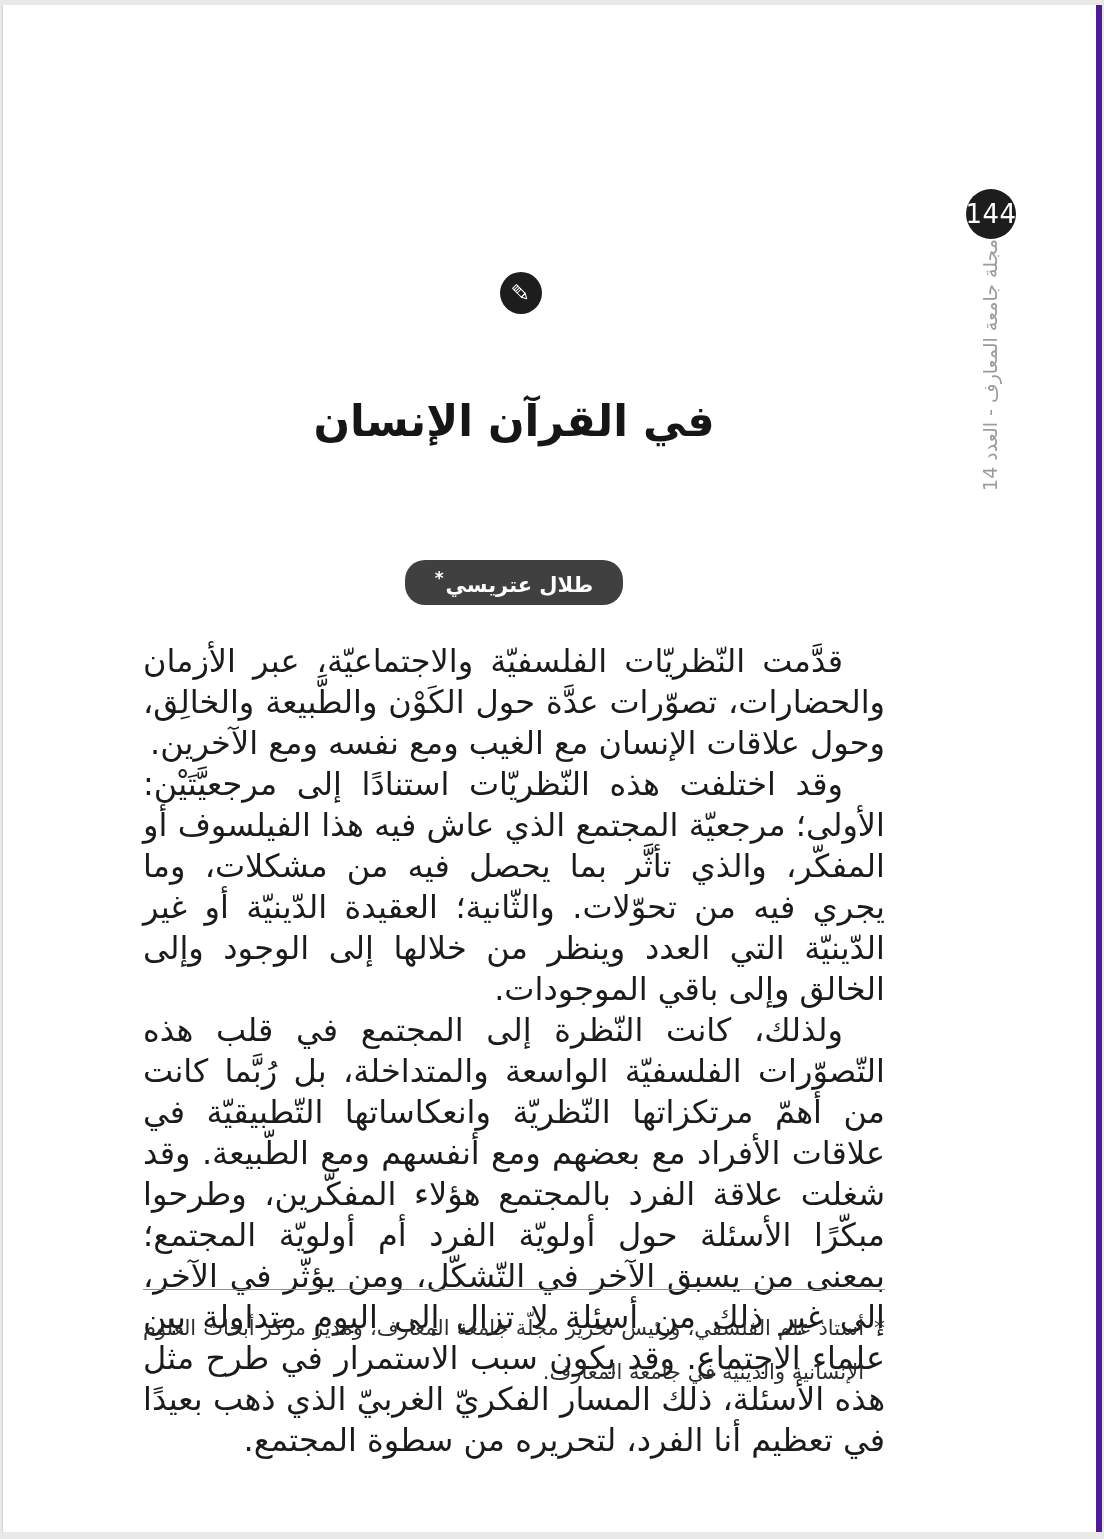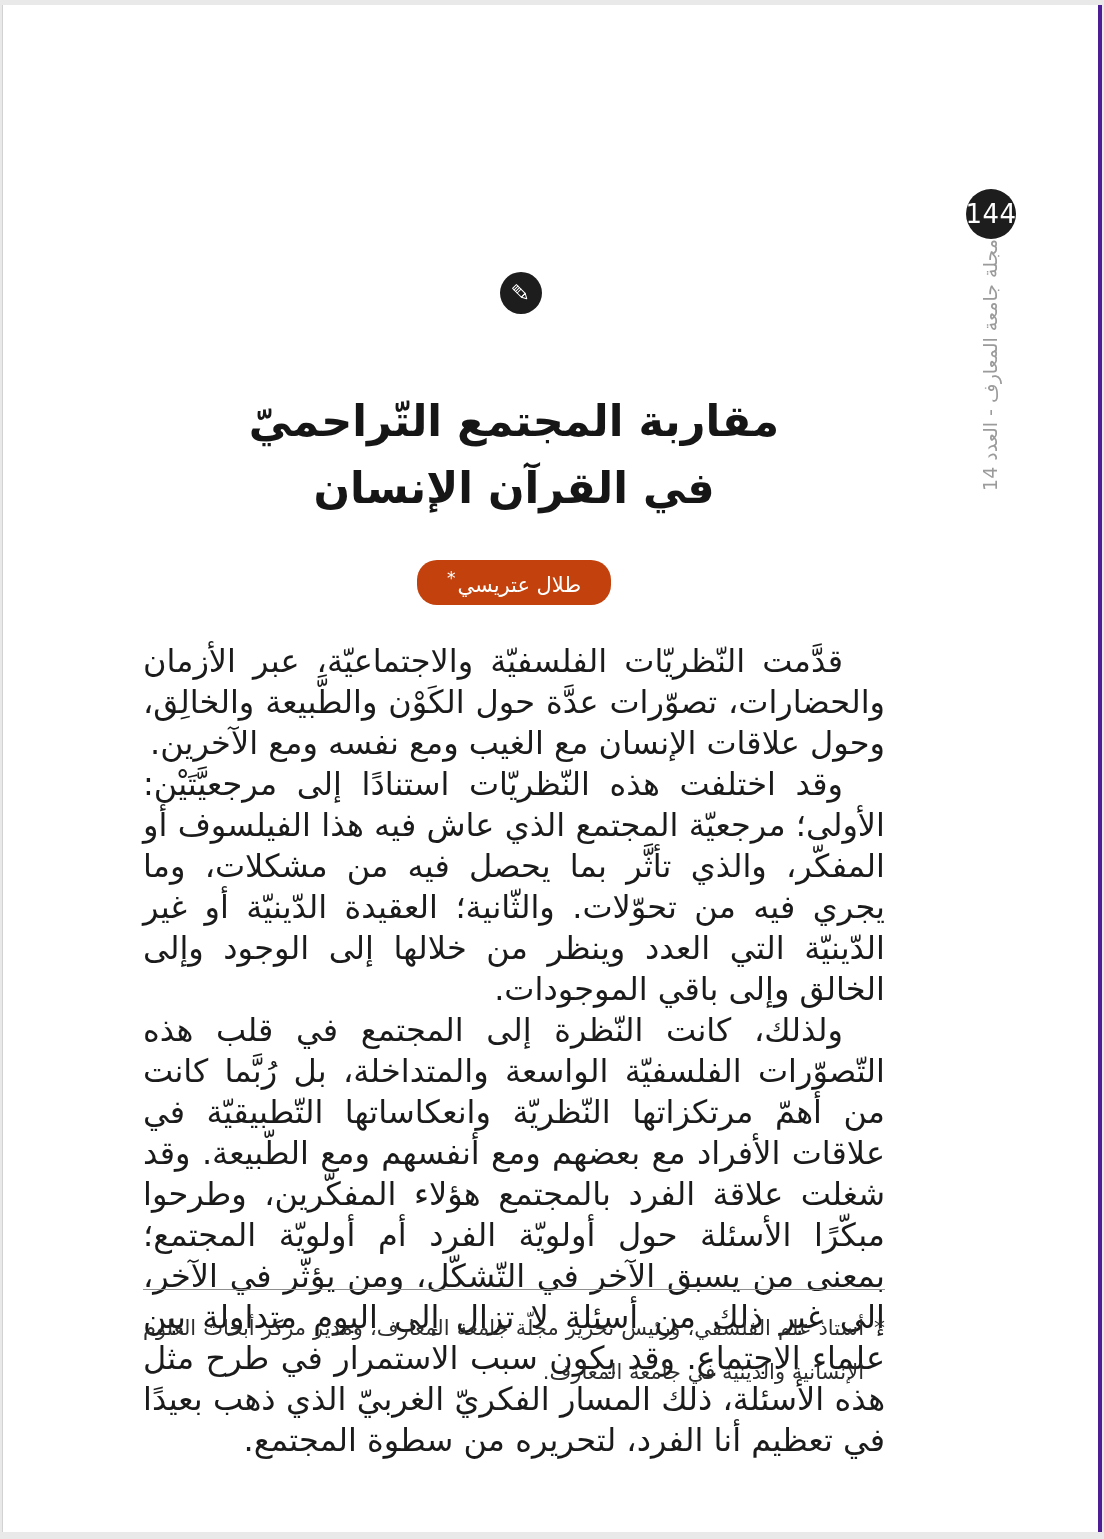--- a/index.html
+++ b/index.html
@@ -11,21 +11,21 @@
   }
   .screen {
     position: relative;
     width: 1104px; height: 1539px;
   }
   .page {
     position: absolute;
     top: 5px; bottom: 7px; left: 2px; right: 2px;
     background: #ffffff;
     border-left: 1px solid #d2d2d2;
-    border-right: 4px solid #4c1d95;
+    border-right: 6px solid #4c1d95;
   }
   
   .page-number-badge {
     position: absolute;
     top: 184px; left: 963px;
     width: 50px; height: 50px;
     border-radius: 50%;
     background: #1d1d1d;
     color: #ffffff;
     display: flex; align-items: center; justify-content: center;
@@ -66,28 +66,29 @@
     font-weight: bold;
     color: #161616;
   }
   .article-title span { display: block; }
   .author-row {
     position: absolute;
     top: 555px; left: 140px; width: 742px;
     display: flex; justify-content: center;
   }
   .author-badge {
-    background: #c2410c;
+    background: #404040;
     color: #ffffff;
     direction: rtl;
     border-radius: 20px;
     padding: 5px 30px 7px 30px;
     font-size: 21px;
     line-height: 26px;
     white-space: nowrap;
+    font-weight: bold;
   }
   .author-badge .asterisk {
     display: inline-block;
     vertical-align: super;
     font-size: 17px;
     margin-right: 2px;
   }
   
   .article-body {
     position: absolute;
@@ -143,21 +144,20 @@
           <rect x="3.5" y="9.5" width="11.5" height="5"></rect>
           <line x1="5.5" y1="9.5" x2="5.5" y2="14.5"></line>
           <line x1="7.5" y1="9.5" x2="7.5" y2="14.5"></line>
           <line x1="9.5" y1="9.5" x2="9.5" y2="14.5"></line>
           <path d="M15 9.5 L19.5 12 L15 14.5 Z"></path>
         </g>
       </svg>
     </div>
 
     <h1 class="article-title">
-      <span>مقاربة المجتمع التّراحميّ</span>
       <span>في القرآن الإنسان</span>
     </h1>
 
     <div class="author-row">
       <div class="author-badge">
         <span>طلال عتريسي</span><span class="asterisk">*</span>
       </div>
     </div>
 
     <div class="article-body">

